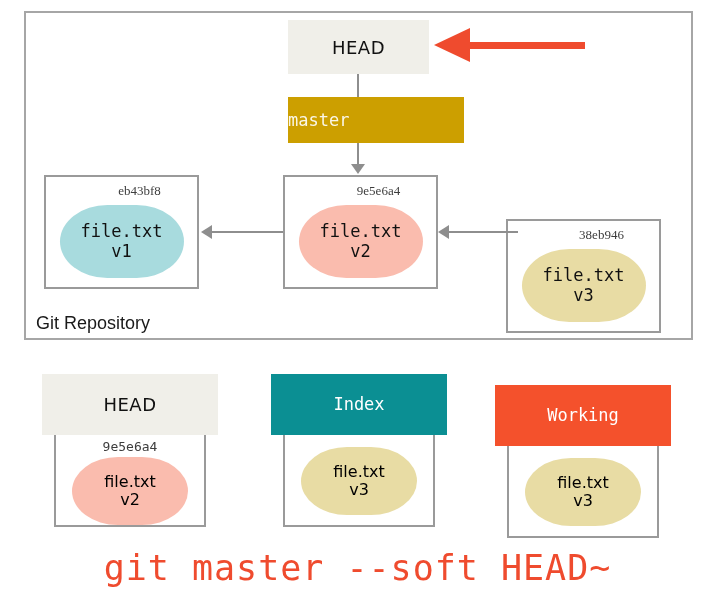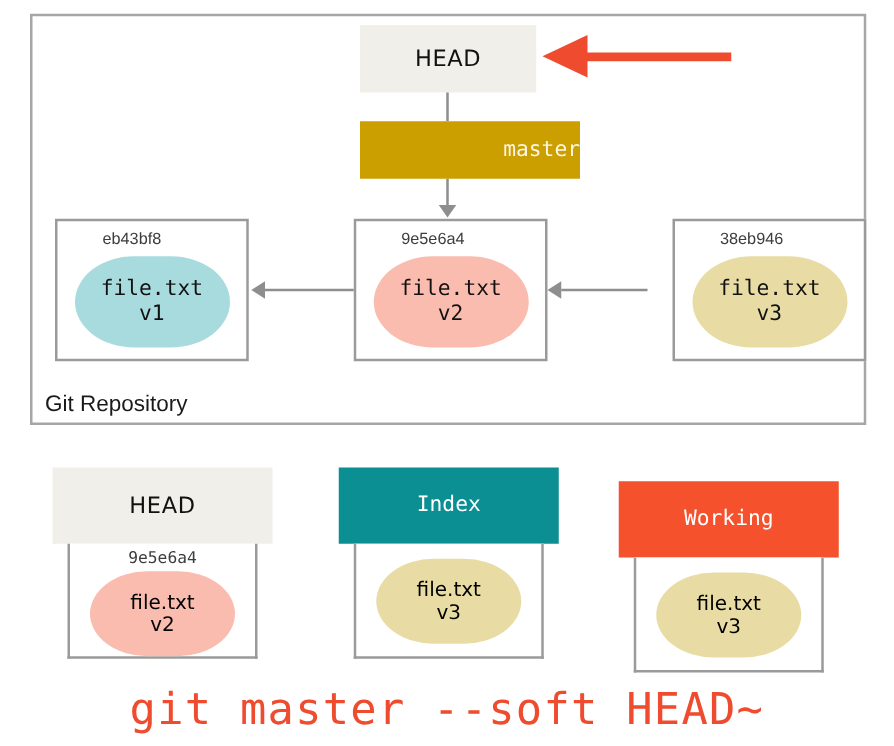--- a/index.html
+++ b/index.html
@@ -61,21 +61,21 @@
   
   #master-box {
     position: absolute;
     left: 288px;
     top: 97px;
     width: 176px;
     height: 46px;
     background: #cc9f00;
     display: flex;
     align-items: center;
-    justify-content: flex-end;
+    justify-content: flex-start;
   }
   #master-box .label {
     font-family: "DejaVu Sans Mono", monospace;
     font-size: 17px;
     color: #faf6e6;
   }
 
   
   .v-line {
     position: absolute;
@@ -96,29 +96,29 @@
     position: absolute;
     top: 175px;
     width: 155px;
     height: 114px;
     border: 2px solid #9a9a9a;
     box-sizing: border-box;
     background: #ffffff;
   }
   #commit-1 { left: 44px; }
   #commit-2 { left: 283px; }
-  #commit-3 { left: 538px; }
+  #commit-3 { left: 506px; margin-top: 44px; }
 
   .commit-hash {
     position: absolute;
     top: 6px;
     left: 0;
     right: 0;
-    text-align: left;
-    font-family: Liberation Sans, sans-serif;
+    text-align: center;
+    font-family: Liberation Serif, serif;
     font-size: 13px;
     color: #3d3d3d;
     padding-left: 36px;
   }
   .blob {
     position: absolute;
     left: 50%;
     transform: translateX(-50%);
     top: 28px;
     width: 124px;

